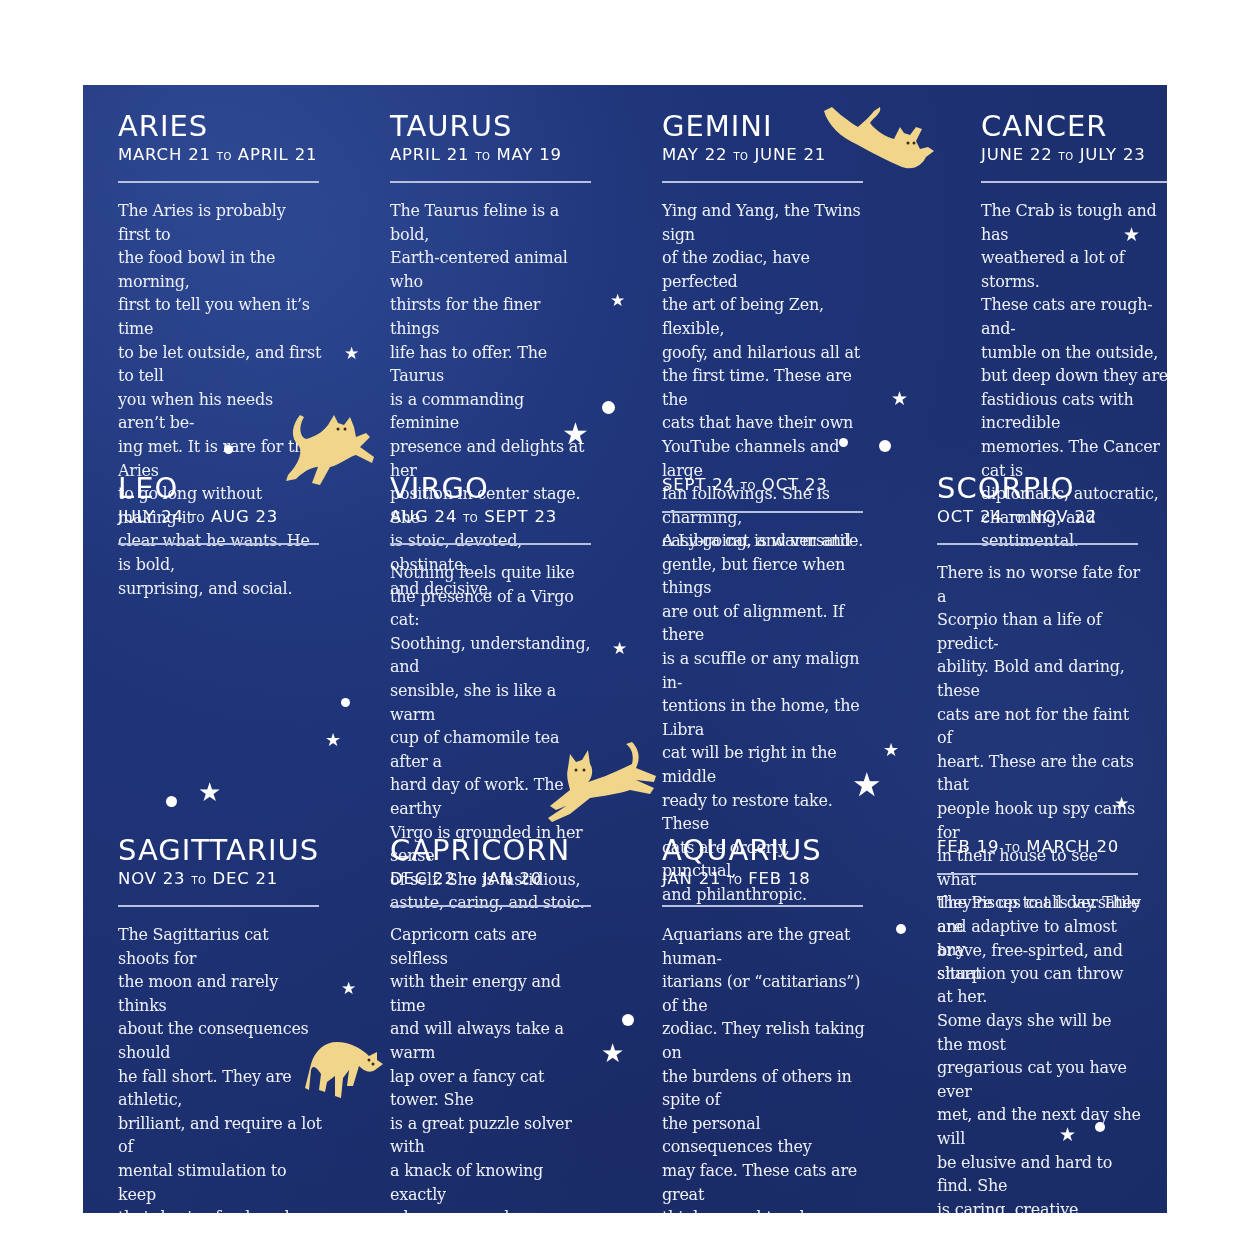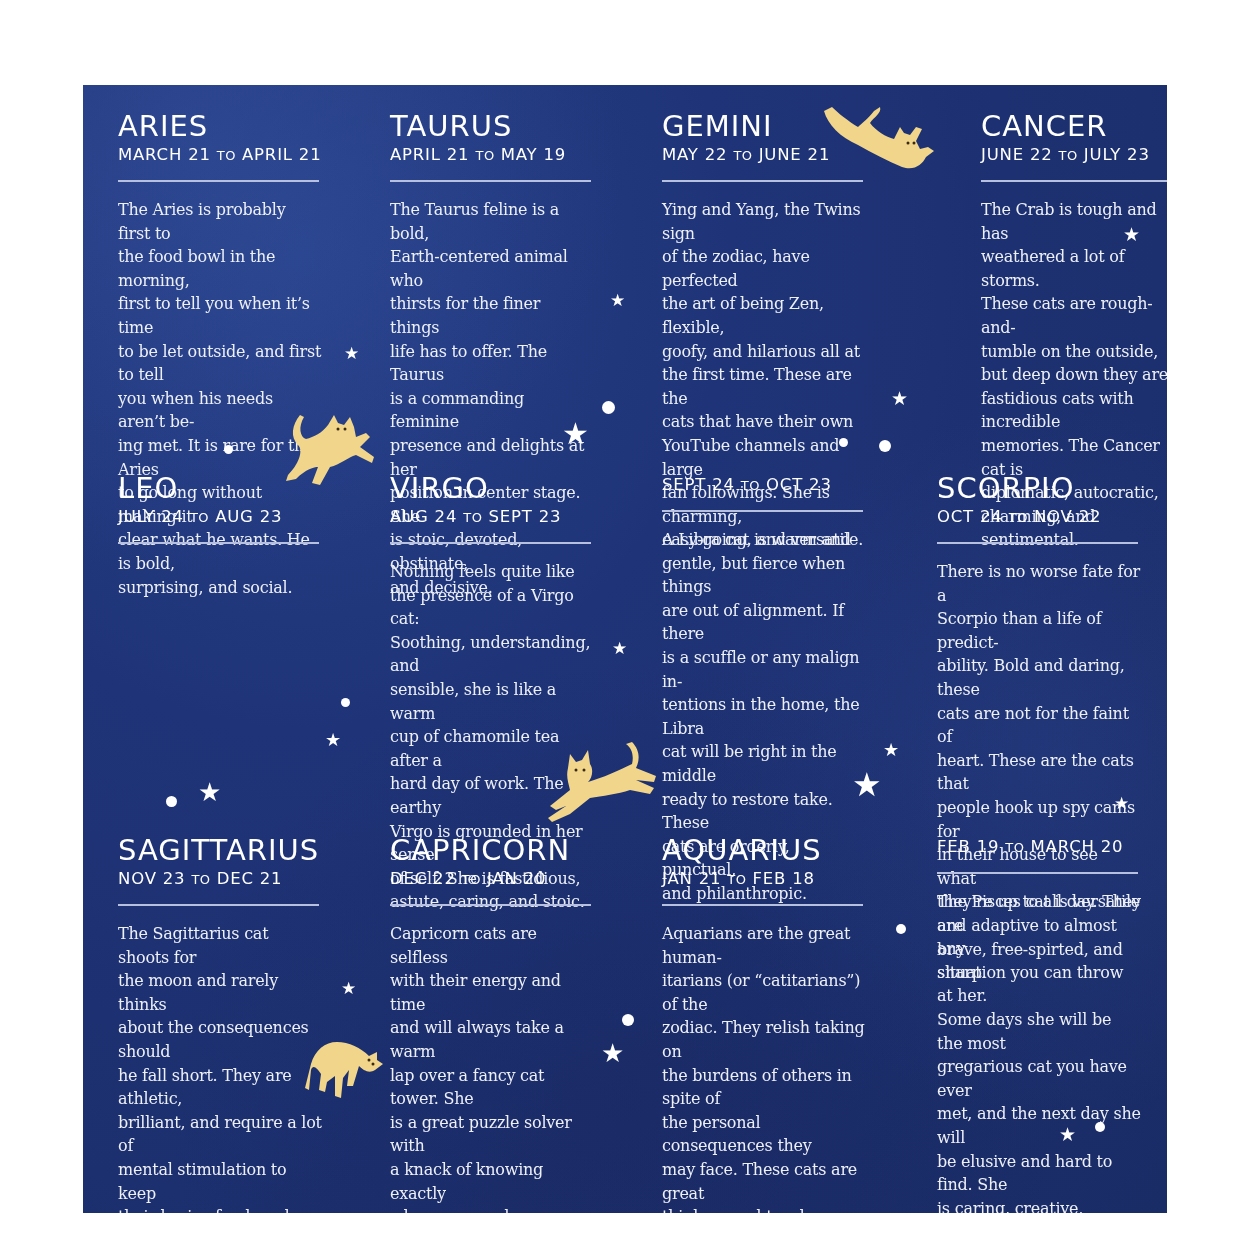--- a/index.html
+++ b/index.html
@@ -22,21 +22,21 @@
     }
     .sign-name {
       font-family: "DejaVu Sans", sans-serif;
       font-size: 29px; letter-spacing: 1px; line-height: 32px; font-weight: normal;
       margin: 0; white-space: nowrap;
     }
     .sign-dates {
       font-family: "DejaVu Sans", sans-serif;
       font-size: 16.5px; letter-spacing: 0.8px; line-height: 20px; margin-top: 3px; white-space: nowrap;
     }
-    .sign-dates .to { font-size: 13px; letter-spacing: 0.5px; text-align: right; }
+    .sign-dates .to { font-size: 10px; letter-spacing: 0.5px; text-align: right; }
     .sign-rule {
       margin-top: 14px; height: 2px; width: 201px; background: #b8c0e0;
     }
     .sign-body {
       font-family: "DejaVu Serif", serif;
       font-size: 16px; line-height: 23.6px; margin-top: 16px;
       color: #eef0f8; white-space: pre-line; letter-spacing: -0.25px;
     }
     .star { position: absolute; color: #ffffff; line-height: 1; }
     .dot { position: absolute; background: #ffffff; border-radius: 50%; }

